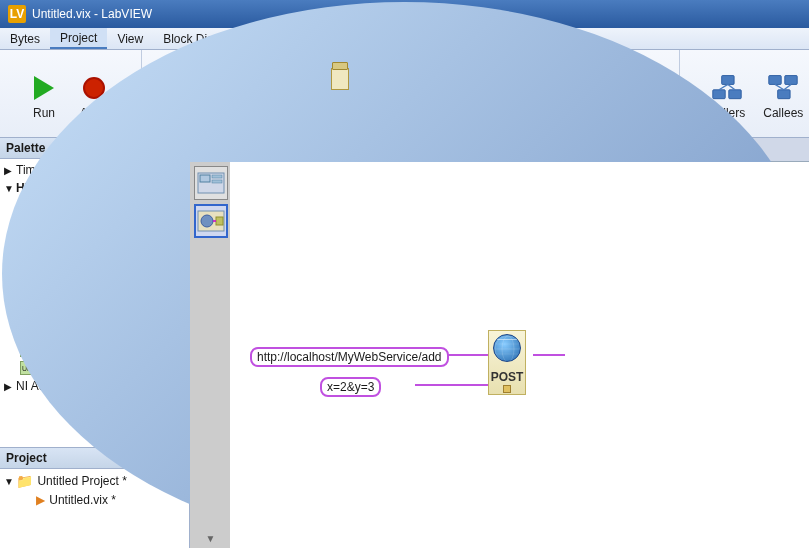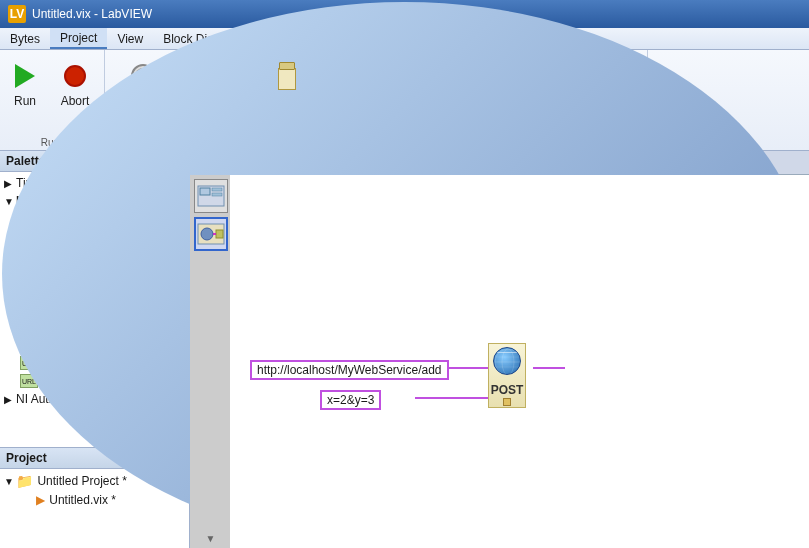--- a/index.html
+++ b/index.html
@@ -49,23 +49,23 @@
     .ribbon {
       background: linear-gradient(to bottom, #f5f8fd, #e8eef8);
       border-bottom: 1px solid #a0b0cc;
       display: flex;
       flex-direction: row;
       flex-shrink: 0;
       min-height: 85px;
     }
     .ribbon-group {
       display: flex;
-      flex-direction: column;
+      flex-direction: row;
       border-right: 1px solid #c0cce0;
-      padding: 4px 6px 2px 2px;
+      padding: 4px 6px 2px 21px;
       align-items: center;
     }
     .ribbon-group-label {
       font-size: 10px;
       color: #555;
       margin-top: auto;
       padding-top: 2px;
       text-align: center;
     }
     .ribbon-items {
@@ -251,21 +251,21 @@
     .bd-svg {
       width: 100%; height: 100%;
       position: absolute; top: 0; left: 0;
     }
 
     
     .bd-label {
       position: absolute;
       background: #e8e0ff;
       border: 1px solid #c050e0;
-      border-radius: 0;
+      border-radius: 8px;
       padding: 1px 5px;
       font-size: 11px;
       color: #1a1a1a;
       white-space: nowrap;
     }
     .bd-label.url {
       left: 20px; top: 185px;
       background: white;
       border: 2px solid #c050e0;
       color: #1a1a1a;

